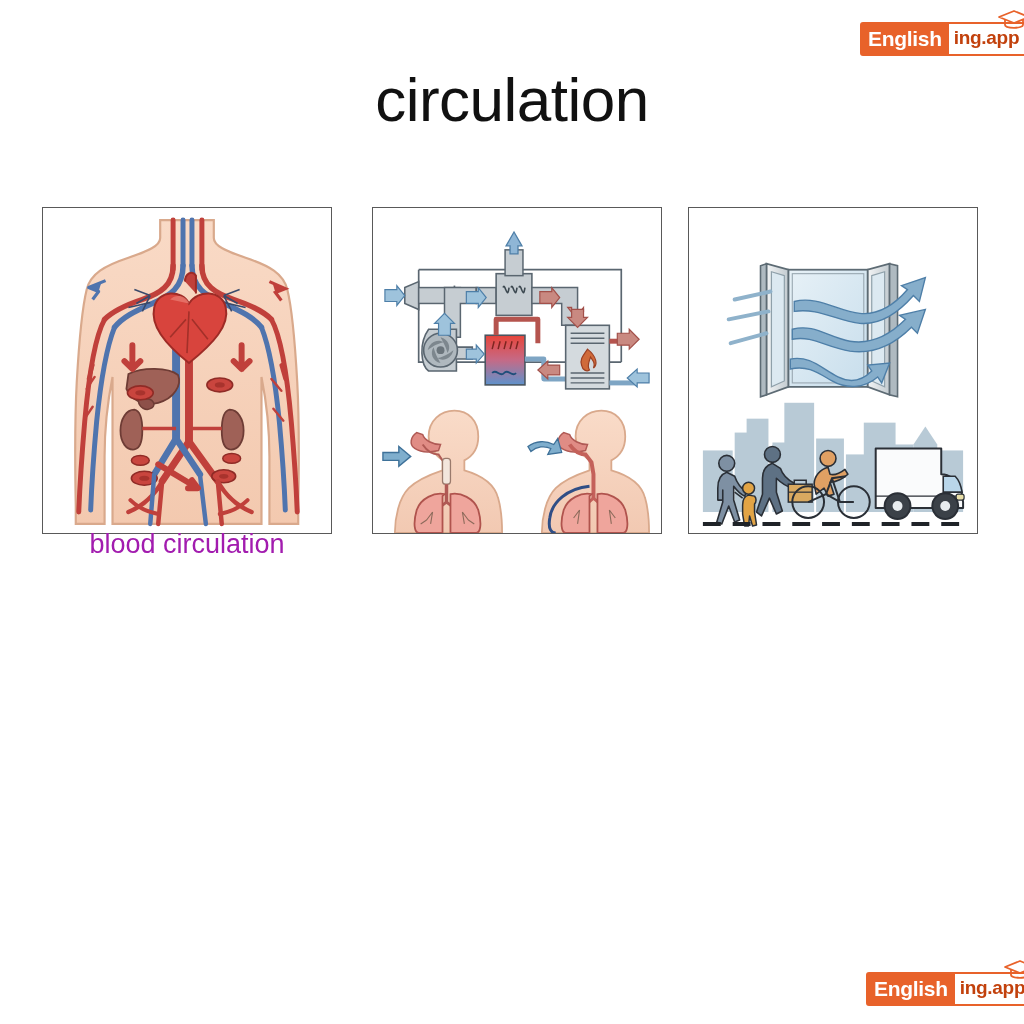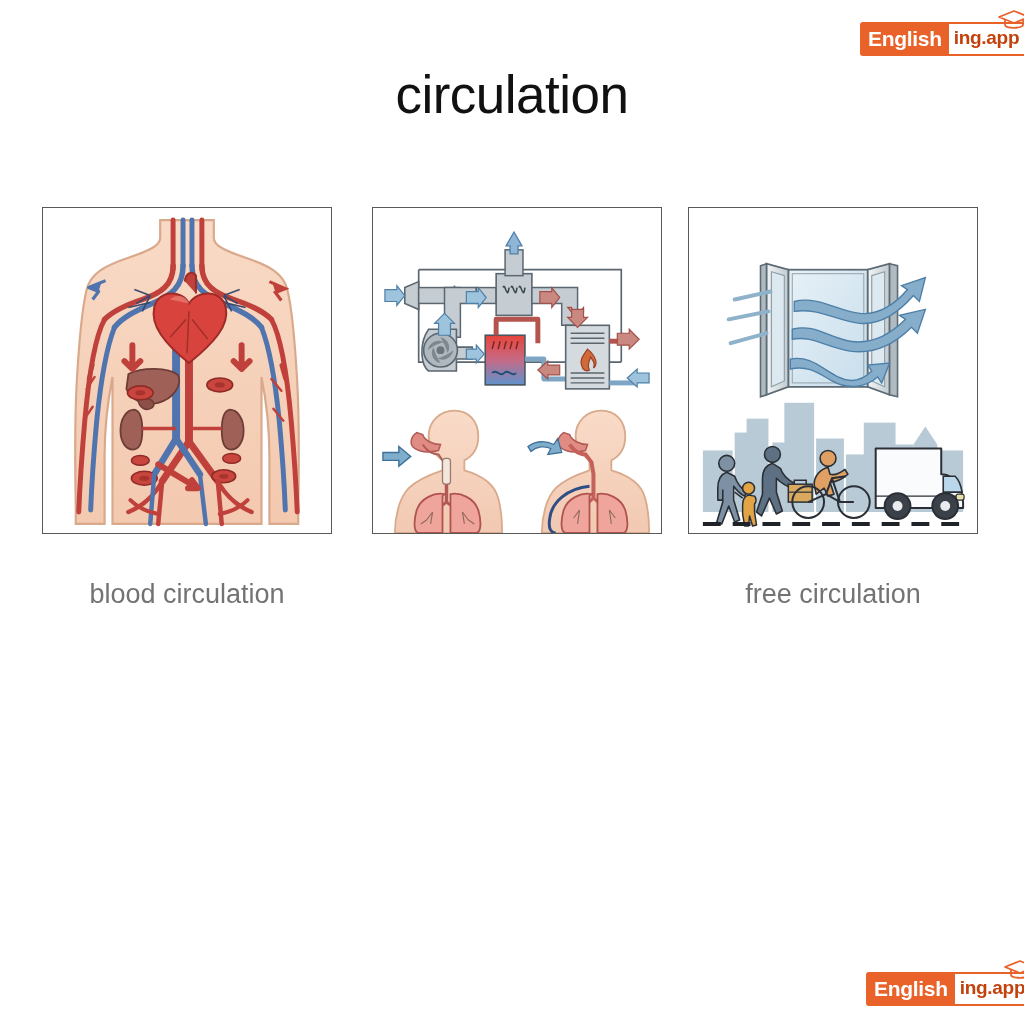--- a/index.html
+++ b/index.html
@@ -22,35 +22,35 @@
             letter-spacing: -0.3px; font-family: "Liberation Sans", sans-serif; }
   .logo-b { background: #ffffff; color: #c2410c; font-weight: bold;
             font-size: 19px; line-height: 1; padding: 4px 6px 5px 5px;
             letter-spacing: -0.3px; border-left: 2px solid #E8622A;
             font-family: "Liberation Sans", sans-serif; }
   .cap { position: absolute; right: -6px; top: -15px; width: 34px; height: 20px; }
 
   
   .title {
     position: absolute; left: 0; top: 64px; width: 1024px;
-    text-align: center; font-size: 53px; color: #111111;
+    text-align: center; font-size: 62px; color: #111111;
     font-weight: 400; letter-spacing: -0.5px;
     font-family: "Liberation Sans", sans-serif;
   }
 
   
   .panel { position: absolute; top: 207px; width: 290px; height: 327px;
            border: 1.6px solid #595959; background: #ffffff; overflow: hidden; }
   .p1 { left: 42px; }
   .p2 { left: 372px; }
   .p3 { left: 688px; }
   .panel svg { display: block; width: 100%; height: 100%; }
 
-  .caption { position: absolute; top: 579px; width: 290px; text-align: center;
-             font-size: 27px; color: #737373; font-family: "Liberation Sans", sans-serif; }
+  .caption { position: absolute; top: 529px; width: 290px; text-align: center;
+             font-size: 27px; color: #a21caf; font-family: "Liberation Sans", sans-serif; }
   .c1 { left: 42px; }
   .c2 { left: 372px; }
   .c3 { left: 688px; }
 </style>
 </head>
 <body>
 
 <div class="page">
 
   <div class="logo logo-top">
@@ -420,21 +420,20 @@
 
       <g stroke="#1F2328" stroke-width="4" stroke-linecap="butt">
         <path d="M14 318 L32 318 M44 318 L62 318 M74 318 L92 318 M104 318 L122 318
                  M134 318 L152 318 M164 318 L182 318 M194 318 L212 318
                  M224 318 L242 318 M254 318 L272 318"></path>
       </g>
     </svg>
   </div>
 
   <div class="caption c1">blood circulation</div>
-  <div class="caption c3">free circulation</div>
 
   <div class="logo logo-bottom">
     <div class="logo-wrap">
       <span class="logo-a">English</span>
       <span class="logo-b">ing.app</span>
       <svg class="cap" viewBox="0 0 34 20">
         <path d="M17 2 L32 8 L17 14 L2 8 Z" fill="none" stroke="#E8622A" stroke-width="1.8" stroke-linejoin="round"></path>
         <path d="M8 10.5 L8 16 C8 17.6 12 18.8 17 18.8 C22 18.8 26 17.6 26 16 L26 10.5" fill="none" stroke="#E8622A" stroke-width="1.8" stroke-linejoin="round"></path>
         <line x1="31.2" y1="8.4" x2="31.2" y2="15" stroke="#E8622A" stroke-width="1.6"></line>
       </svg>

